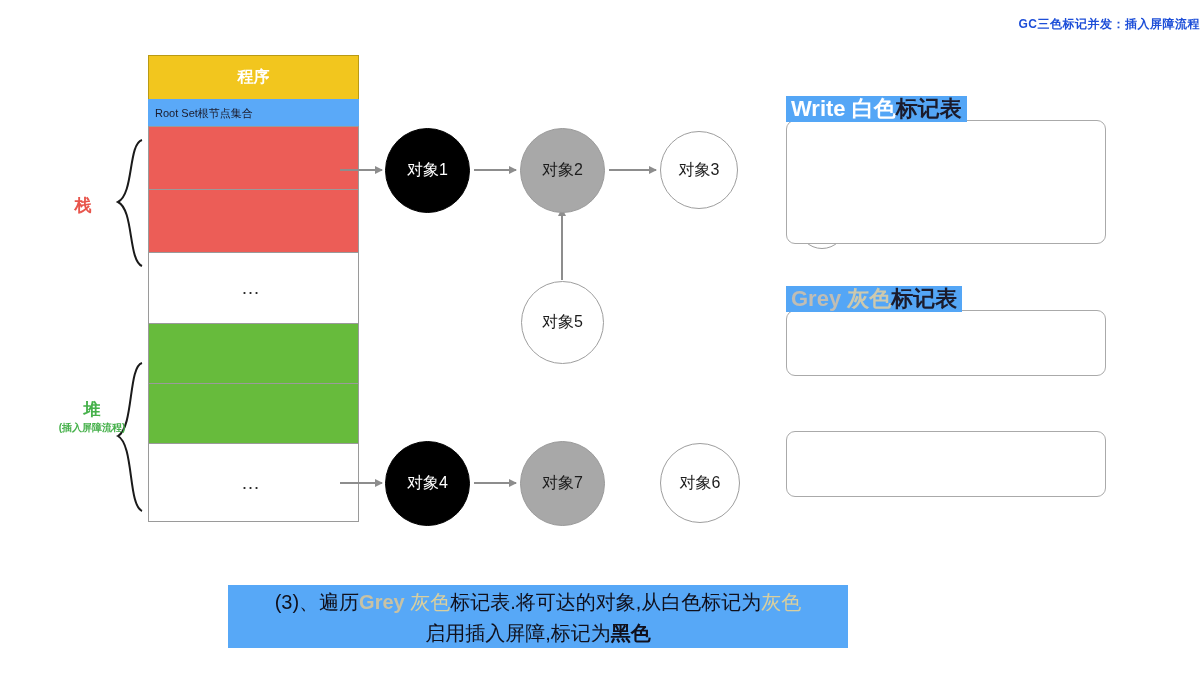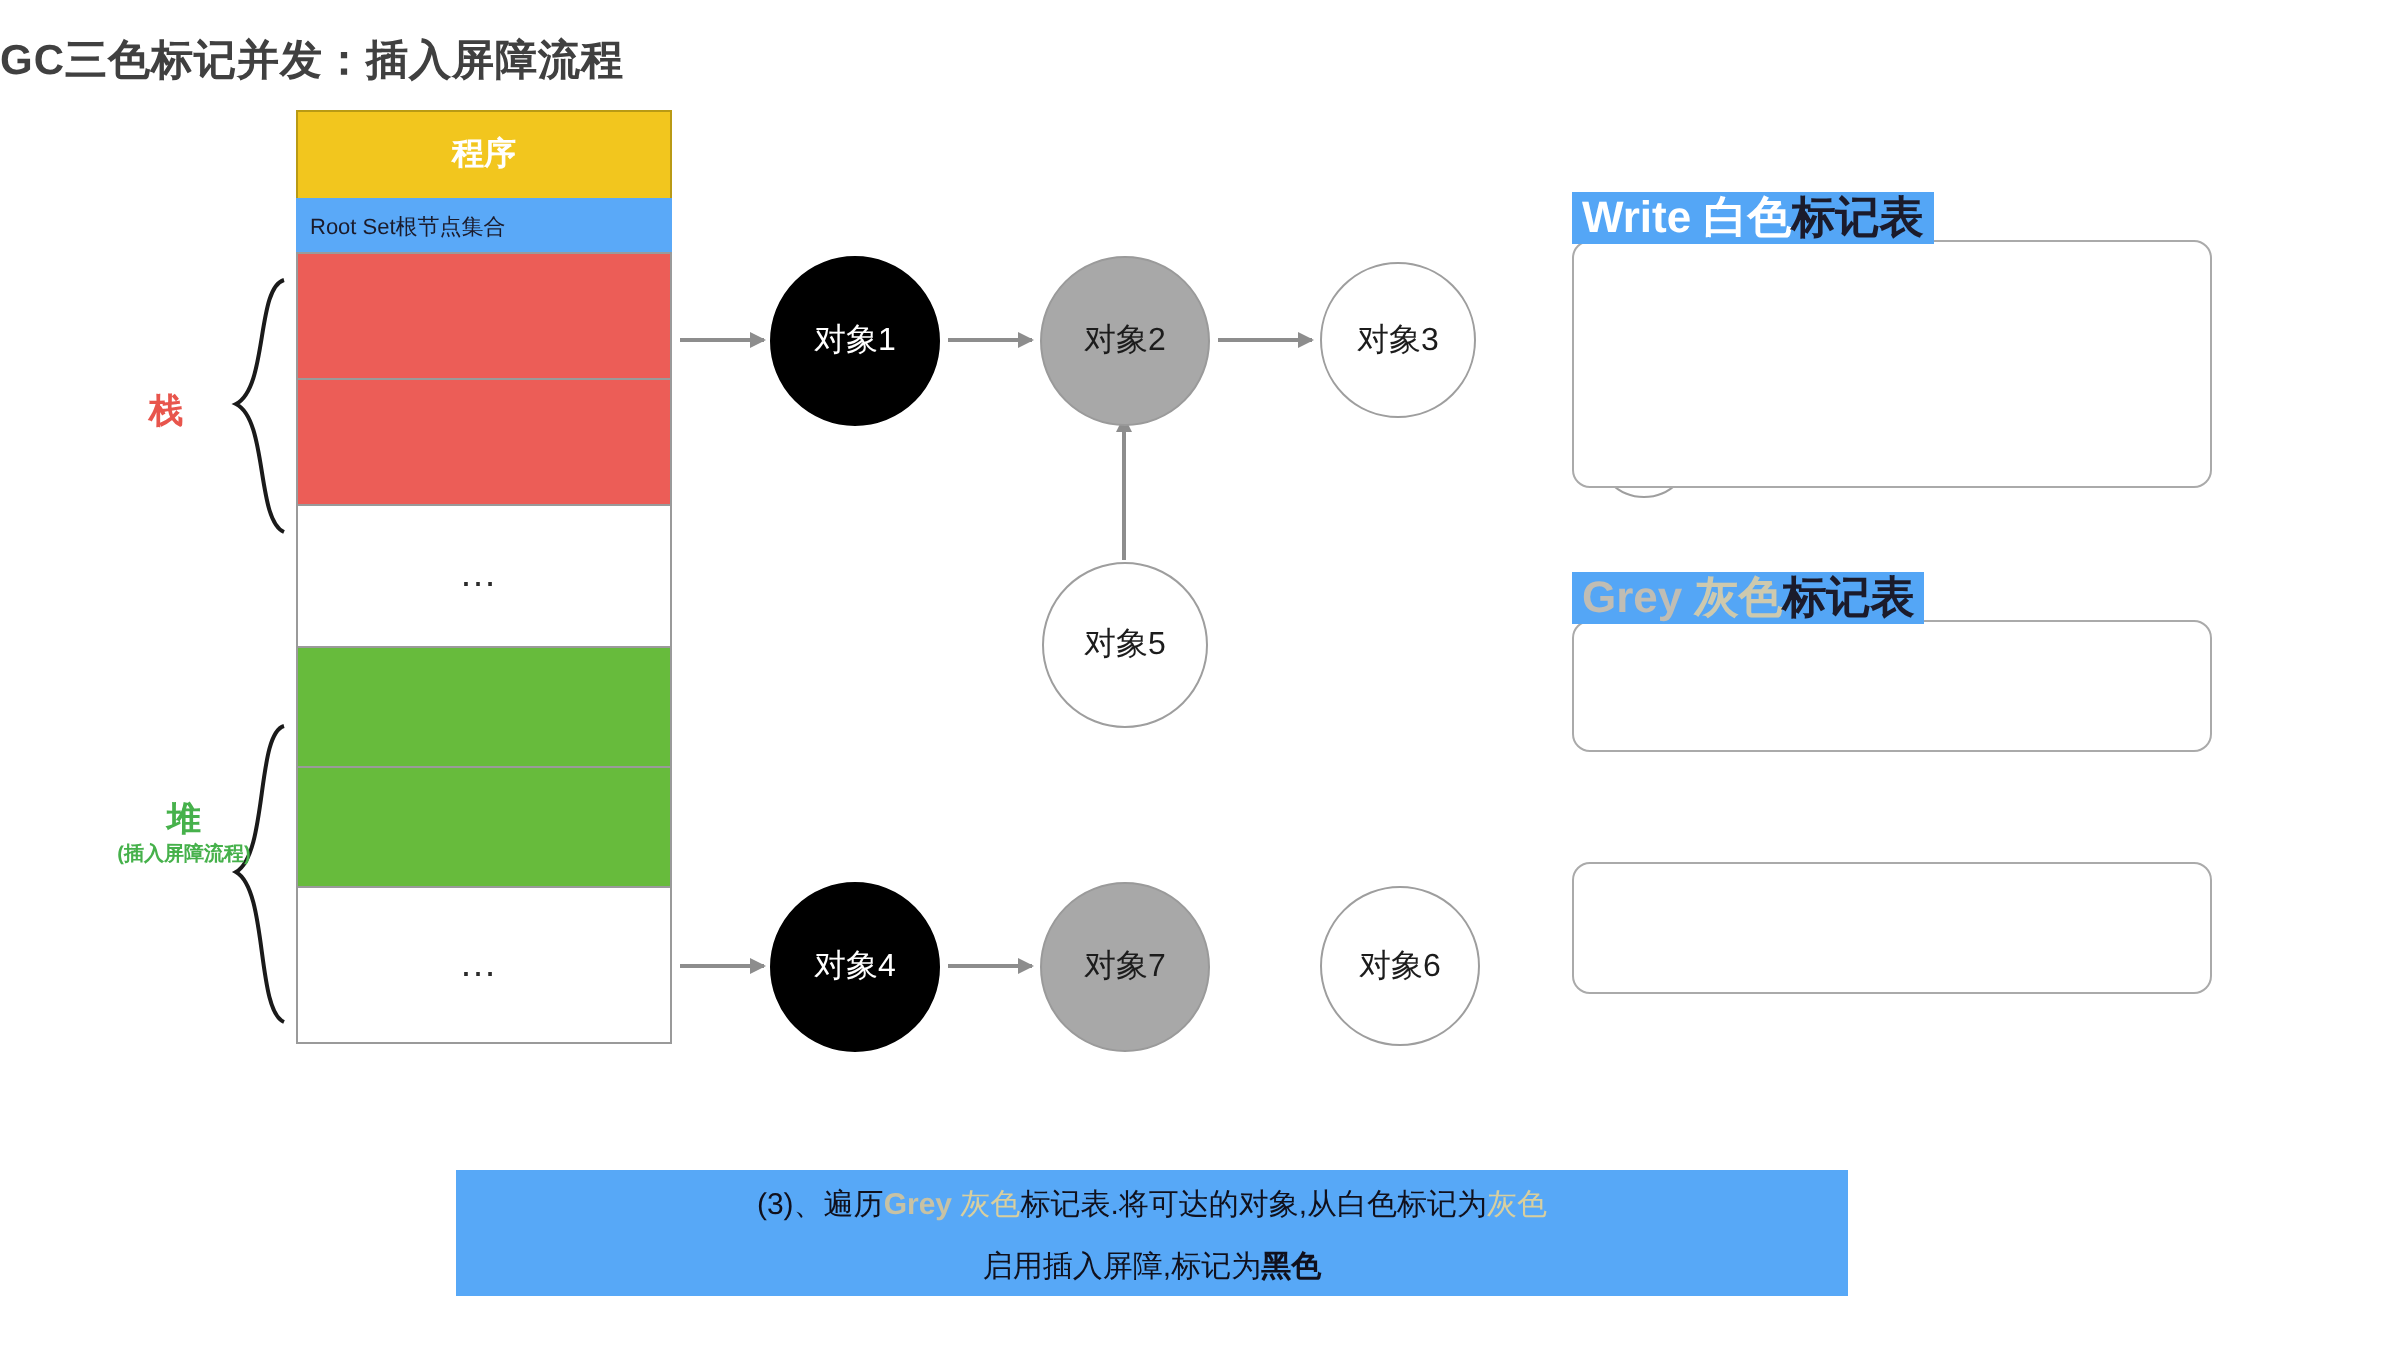--- a/index.html
+++ b/index.html
@@ -6,28 +6,28 @@
   body{
     width:1200px;height:675px;background:#ffffff;
     font-family:"Liberation Sans","DejaVu Sans",sans-serif;
     position:relative;overflow:hidden;
     -webkit-font-smoothing:antialiased;
   }
   .stage{position:absolute;left:0;top:0;width:1200px;height:675px;}
 
   
   .title{
-    position:absolute;left:0;top:16px;width:1200px;text-align:left;
-    font-size:21px;font-weight:bold;color:#404040;letter-spacing:.5px;
+    position:absolute;left:0;top:16px;width:1200px;text-align:right;
+    font-size:12px;font-weight:bold;color:#1d4ed8;letter-spacing:.5px;
   }
 
   
   .mem-col{position:absolute;left:148px;top:55px;width:188px;}
   .mem-block{
-    box-sizing:border-box;width:188px;border:1px solid #9a9a9a;
+    box-sizing:border-box;width:211px;border:1px solid #9a9a9a;
     display:flex;align-items:center;justify-content:center;
     font-size:15px;color:#1d1d1d;margin-top:-1px;
   }
   .mem-prog{
     height:45px;background:#f2c61e;border:1px solid #b99a14;
     color:#ffffff;font-weight:bold;font-size:16px;margin-top:0;
   }
   .mem-root{
     height:28px;background:#5aa9f8;border:1px solid #5aa9f8;
     justify-content:flex-start;padding-left:6px;font-size:11px;color:#1b1b2b;
@@ -109,23 +109,23 @@
   .c-g2{left:798px;top:323px;width:48px;height:48px;}
   .c-g7{left:856px;top:323px;width:48px;height:48px;}
   
   .p-black-head{left:786px;top:407px;}
   .p-black-box{left:786px;top:431px;width:320px;height:66px;}
   .c-b1{left:798px;top:444px;width:48px;height:48px;}
   .c-b4{left:856px;top:444px;width:48px;height:48px;}
 
   
   .caption{
-    position:absolute;left:228px;top:585px;width:696px;height:63px;
+    position:absolute;left:228px;top:585px;width:620px;height:63px;
     background:#57a8f7;text-align:center;
-    font-size:15px;color:#10101c;line-height:31px;padding-top:2px;box-sizing:border-box;
+    font-size:20px;color:#10101c;line-height:31px;padding-top:2px;box-sizing:border-box;
   }
   .caption .grey-en{color:#c8c2a4;font-weight:bold;}
   .caption .grey-cn{color:#d9cf9e;}
   .caption .bold{font-weight:bold;}
 </style>
 </head>
 <body>
 
 <div class="stage">
 

